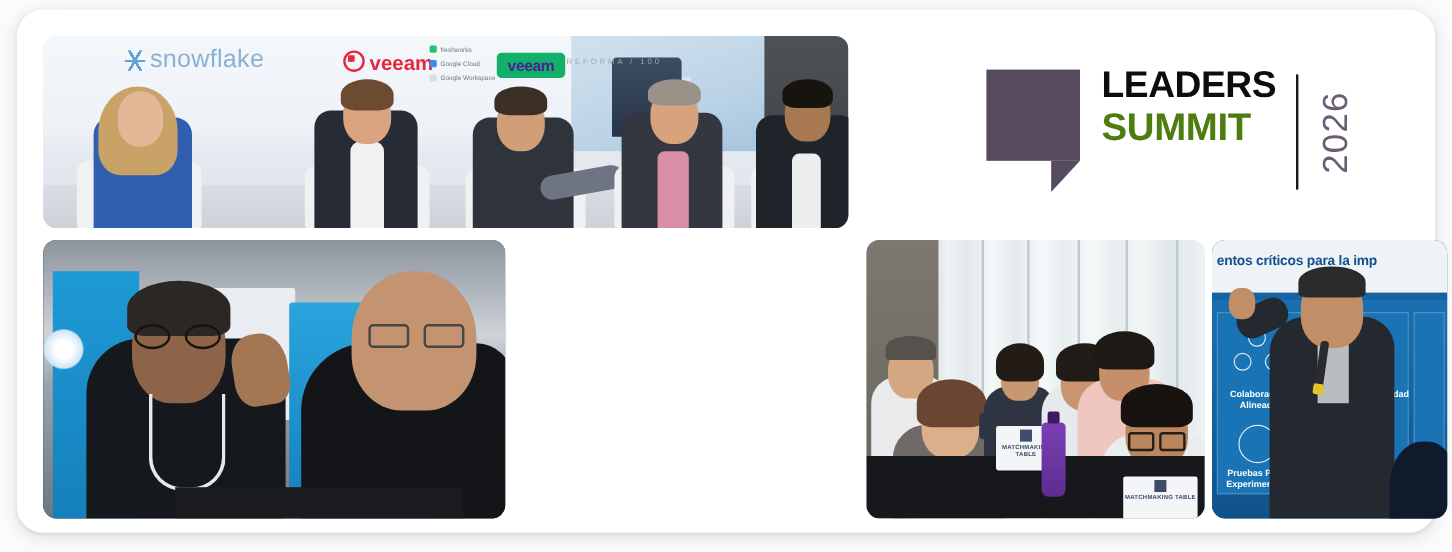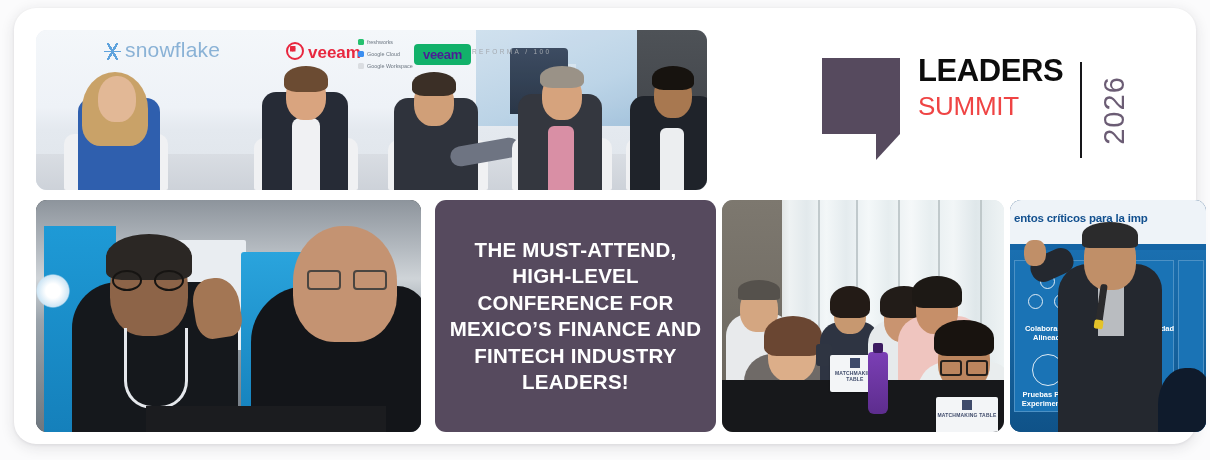--- a/index.html
+++ b/index.html
@@ -184,21 +184,21 @@
     background:#0f1b2c;border-radius:50% 40% 0 0;}
 
   
   .logo{position:absolute;left:808px;top:46px;width:300px;height:112px;}
   .bubble{position:absolute;left:0;top:4px;width:78px;height:76px;background:#564a5e;}
   .bubble-tail{position:absolute;left:54px;top:80px;width:0;height:0;
     border-left:24px solid #564a5e;border-bottom:26px solid transparent;}
   .wordmark{position:absolute;left:96px;top:0;width:148px;}
   .w-mexico{font-size:31px;font-weight:700;color:#0d0d0d;letter-spacing:-.4px;line-height:33px;}
   .w-sub{font-size:13.5px;font-weight:700;color:#5a4a63;letter-spacing:.1px;line-height:15.5px;}
-  .w-summit{font-size:26px;font-weight:400;color:#ef4444;letter-spacing:-.3px;line-height:34px;margin-top:2px;}
+  .w-summit{font-size:32px;font-weight:700;color:#4d7c0f;letter-spacing:-.3px;line-height:34px;margin-top:2px;}
   .divider{position:absolute;left:258px;top:8px;width:2px;height:96px;background:#17171a;}
   .year{
     position:absolute;left:246px;top:10px;width:92px;height:92px;
     display:flex;align-items:center;justify-content:center;
   }
   .year span{
     transform:rotate(-90deg);font-size:29px;font-weight:400;
     color:#6b5c74;letter-spacing:1px;white-space:nowrap;
   }
 </style>
@@ -290,23 +290,20 @@
     <div class="man-a-hair"></div>
     <div class="man-a-glass"></div>
     <div class="lanyard"></div>
     <div class="hand-up"></div>
     <div class="man-b-body"></div>
     <div class="man-b-head"></div>
     <div class="man-b-glass"></div>
     <div class="table-dk"></div>
   </div>
 
-  <div class="tile t-quote">
-    <div class="quote-text">THE MUST-ATTEND, HIGH-LEVEL CONFERENCE FOR MEXICO’S FINANCE AND FINTECH INDUSTRY LEADERS!</div>
-  </div>
 
   <div class="tile t-net">
     <div class="net-bg"></div>
     <div class="mullion" style="left:96px;"></div>
     <div class="mullion" style="left:134px;"></div>
     <div class="mullion" style="left:176px;"></div>
     <div class="mullion" style="left:216px;"></div>
     <div class="mullion" style="left:258px;"></div>
     <div class="col-concrete"></div>
 

